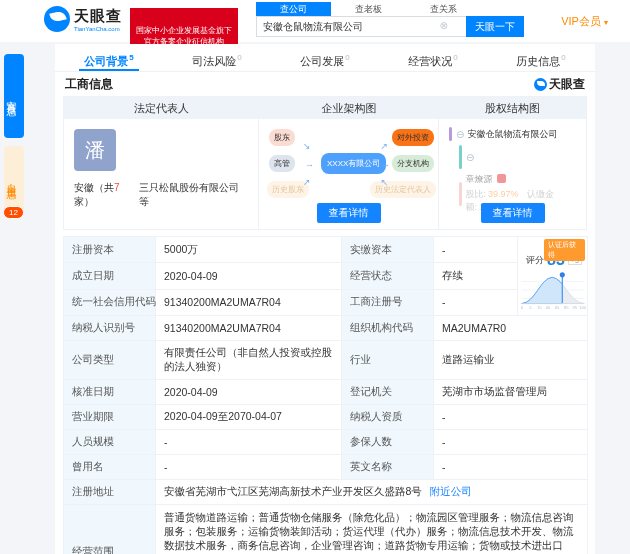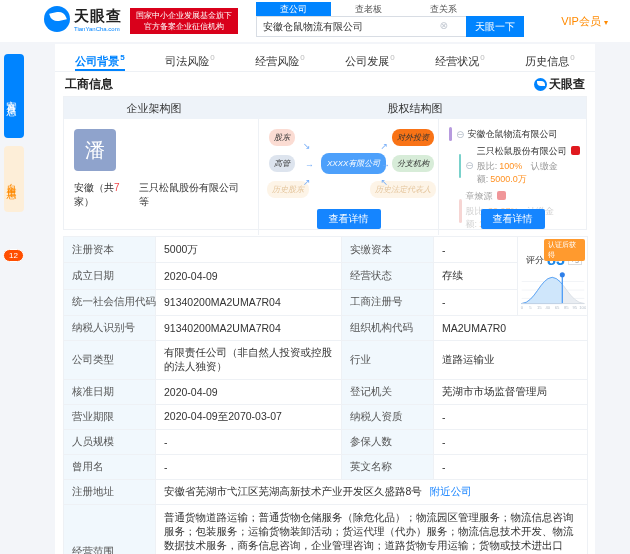--- a/index.html
+++ b/index.html
@@ -9,41 +9,41 @@
   
   .hdr { position:absolute; left:0; top:0; width:630px; height:42px; background:#fff; }
   .logo { position:absolute; left:44px; top:6px; display:flex; align-items:center; }
   .logo-ic { width:26px; height:26px; border-radius:50%; background:#0084ff; position:relative; overflow:hidden; }
   .logo-ic::after { content:""; position:absolute; left:6px; top:6px; width:16px; height:9px;
     background:#fff; border-radius:0 8px 0 8px; transform:rotate(-12deg); }
   .logo-txt { margin-left:4px; }
   .logo-cn { font-size:15px; font-weight:bold; color:#222; letter-spacing:1px; }
   .logo-en { font-size:6px; color:#0084ff; }
   .gov-badge { position:absolute; left:130px; top:8px; background:#d9001b; color:#fff;
-    font-size:8px; line-height:11px; padding:2px 6px; text-align:center; }
+    font-size:8px; line-height:11px; padding:17px 6px; text-align:center; }
   .search-wrap { position:absolute; left:256px; top:2px; width:268px; }
   .s-tabs { display:flex; font-size:9px; height:14px; }
   .s-tab { padding:1px 24px; color:#555; cursor:pointer; }
   .s-tab.on { background:#0084ff; color:#fff; }
   .s-box { display:flex; height:21px; }
   .s-input { flex:1; border:1px solid #d8dde4; border-right:none; font-size:10px; padding:0 6px;
     color:#333; outline:none; font-family:inherit; }
   .s-clear { position:absolute; right:76px; top:18px; font-size:10px; color:#c3c9d2; }
   .s-btn { width:58px; background:#0084ff; color:#fff; border:none; font-size:10px; cursor:pointer; }
   .vip { position:absolute; right:22px; top:14px; color:#ff8a00; font-size:11px; }
   .vip .car { font-size:8px; }
 
   
   .vtab { position:absolute; left:4px; width:20px; border-radius:4px; text-align:center;
     writing-mode:vertical-lr; text-orientation:upright; font-size:10px; letter-spacing:2px;
     padding:8px 0; cursor:pointer; }
   .vtab.blue { top:54px; background:#0084ff; color:#fff; height:84px; }
   .vtab.cream { top:146px; background:#fdeed8; color:#ff8a00; height:66px; }
   .vbadge { position:absolute; left:3px; top:206px; background:#ff4e00; color:#fff; font-size:8px;
-    border-radius:7px; padding:1px 5px; border:1px solid #fff; writing-mode:horizontal-tb;margin-top:43px; }
+    border-radius:7px; padding:1px 5px; border:1px solid #fff; writing-mode:horizontal-tb; }
 
   
   .panel { position:absolute; left:55px; top:44px; width:540px; height:510px; background:#fff; }
 
   .nav { display:flex; height:28px; border-bottom:1px solid #eef1f5; }
   .nav-t { flex:1; text-align:center; font-size:11px; color:#333; line-height:28px; cursor:pointer; position:relative; }
   .nav-t sup { font-size:8px; color:#bbb; margin-left:1px; }
   .nav-t.on { color:#0084ff; font-weight:bold; }
   .nav-t.on sup { color:#0084ff; }
   .nav-t.on::after { content:""; position:absolute; left:22%; right:22%; bottom:0; height:2px; background:#0084ff; }
@@ -67,21 +67,21 @@
   .avatar { width:42px; height:42px; background:#8fa3cc; border-radius:4px; color:#fff; font-size:20px;
     display:flex; align-items:center; justify-content:center; }
   .lr-info { margin-left:8px; }
   .lr-name { color:#0084ff; font-size:13px; cursor:pointer; }
   .lr-desc { font-size:10px; color:#666; margin-top:5px; }
   .red { color:#f3484b; }
   .lr-bottom { display:flex; font-size:10px; margin-top:10px; padding:0 10px; justify-content:space-between; }
   .lr-firm { color:#333; }
 
   .org { position:relative; height:80px; margin-top:8px; font-size:8px; }
-  .ob { position:absolute; padding:3px 5px; border-radius:8px; white-space:nowrap;font-style:italic; }
+  .ob { position:absolute; padding:3px 5px; border-radius:8px; white-space:nowrap; }
   .ob-sh { left:10px; top:2px; background:#fbdcd3; }
   .ob-ex { left:10px; top:28px; background:#dde4ee; }
   .ob-hs { left:8px; top:54px; background:#fdf4e7; color:#e4c59c; }
   .ob-ct { left:62px; top:26px; background:#4da0fb; color:#fff; padding:5px 6px; }
   .ob-inv { right:4px; top:2px; background:#f97316; }
   .ob-br { right:4px; top:28px; background:#d7ecd8; }
   .ob-hl { right:2px; top:54px; background:#fdf4e7; color:#e4c59c; }
   .oar { position:absolute; color:#77aef8; font-size:9px; }
   .btn { background:#1585ff; color:#fff; font-size:10px; padding:3px 12px; border:none; border-radius:2px; cursor:pointer; }
   .org-btn { position:absolute; left:50%; transform:translateX(-50%); bottom:6px; }
@@ -150,36 +150,36 @@
 
 <div class="vtab blue">官方信息</div>
 <div class="vtab cream">自主信息</div>
 <div class="vbadge">12</div>
 
 <div class="panel">
 
   <div class="nav">
     <div class="nav-t on"><span>公司背景</span><sup>5</sup></div>
     <div class="nav-t"><span>司法风险</span><sup>0</sup></div>
-    <div class="nav-t"><span>经营风险</span><sup>0</sup></div>
     <div class="nav-t"><span>公司发展</span><sup>0</sup></div>
     <div class="nav-t"><span>经营状况</span><sup>0</sup></div>
     <div class="nav-t"><span>历史信息</span><sup>0</sup></div>
   </div>
 
   <div class="sec-hd">
     <div class="sec-title">工商信息</div>
     <div class="wm">
       <span class="wm-ic"></span>
       <span>天眼查</span>
     </div>
   </div>
 
   <div class="cards">
     <div class="cards-hd">
+      <div style="width:195px">法定代表人</div>
       <div style="width:180px">企业架构图</div>
       <div style="flex:1">股权结构图</div>
     </div>
     <div class="cards-bd">
 
       <div class="c1">
         <div class="lr-top">
           <div class="avatar">潘</div>
         </div>
         <div class="lr-bottom">
@@ -211,27 +211,20 @@
         <div class="eq">
           <div class="eq-row">
             <span class="eq-bar bar-p"></span>
             <span class="minus">⊖</span>
             <span class="eq-name">安徽仓鼠物流有限公司</span>
           </div>
           <div class="eq-sub">
             <div class="eq-row">
               <span class="eq-bar bar-t"></span>
               <span class="minus">⊖</span>
-              <span>
-                <span class="eq-name">三只松鼠股份有限公司</span><span class="rlogo"></span>
-                <div class="eq-kv">
-                  <span>股比:</span><b>100%</b>
-                  <span>认缴金额:</span><b>5000.0万</b>
-                </div>
-              </span>
             </div>
             <div class="eq-row faded">
               <span class="eq-bar bar-o"></span>
               <span>
                 <span class="eq-name">章燎源</span><span class="rlogo"></span>
                 <div class="eq-kv">
                   <span>股比:</span><b>39.97%</b>
                   <span>认缴金额:</span><b>1.60亿</b>
                 </div>
               </span>
@@ -315,21 +308,21 @@
       <td colspan="2">道路运输业</td>
     </tr>
     <tr>
       <td class="lb">核准日期</td>
       <td>2020-04-09</td>
       <td class="lb">登记机关</td>
       <td colspan="2">芜湖市市场监督管理局</td>
     </tr>
     <tr>
       <td class="lb">营业期限</td>
-      <td>2020-04-09至2070-03-07</td>
+      <td>2020-04-09至2070-04-07</td>
       <td class="lb">纳税人资质</td>
       <td colspan="2">-</td>
     </tr>
     <tr>
       <td class="lb">人员规模</td>
       <td>-</td>
       <td class="lb">参保人数</td>
       <td colspan="2">-</td>
     </tr>
     <tr>

